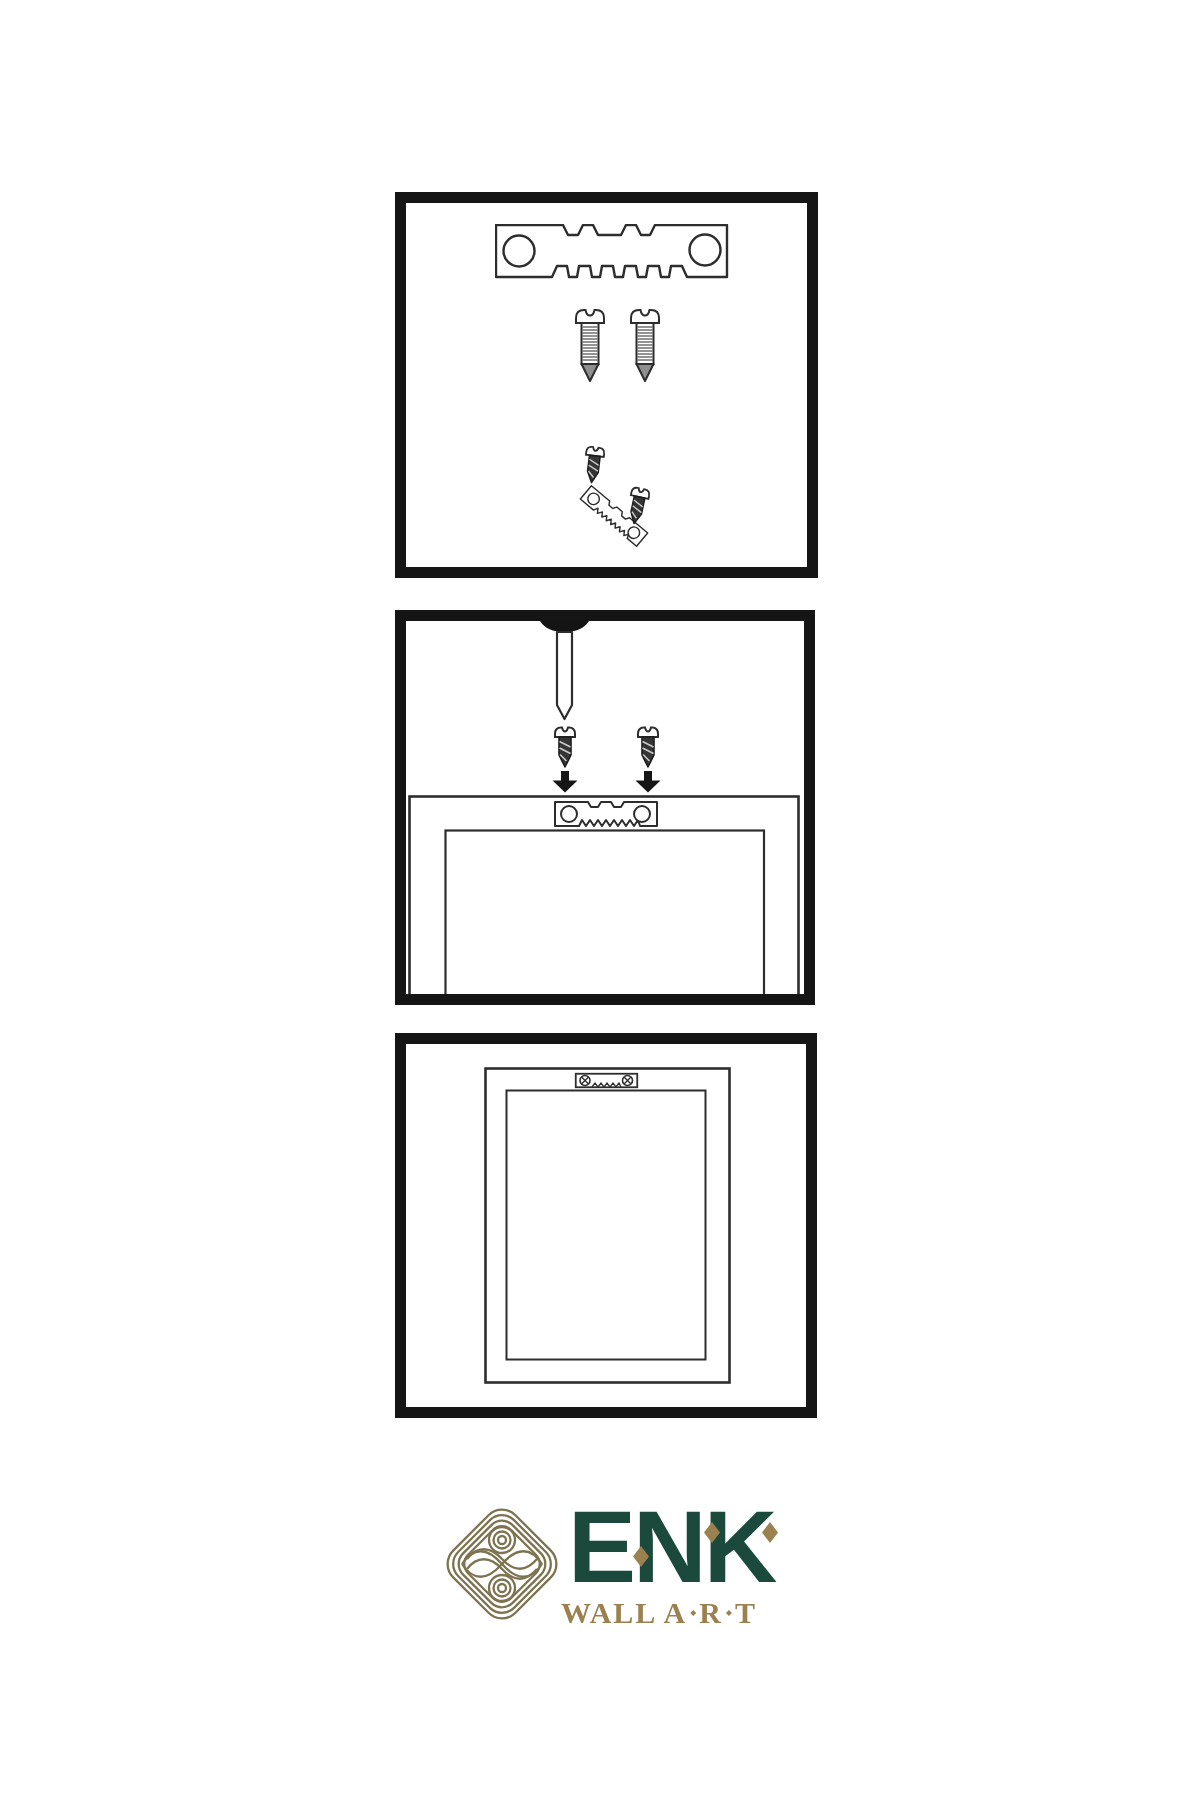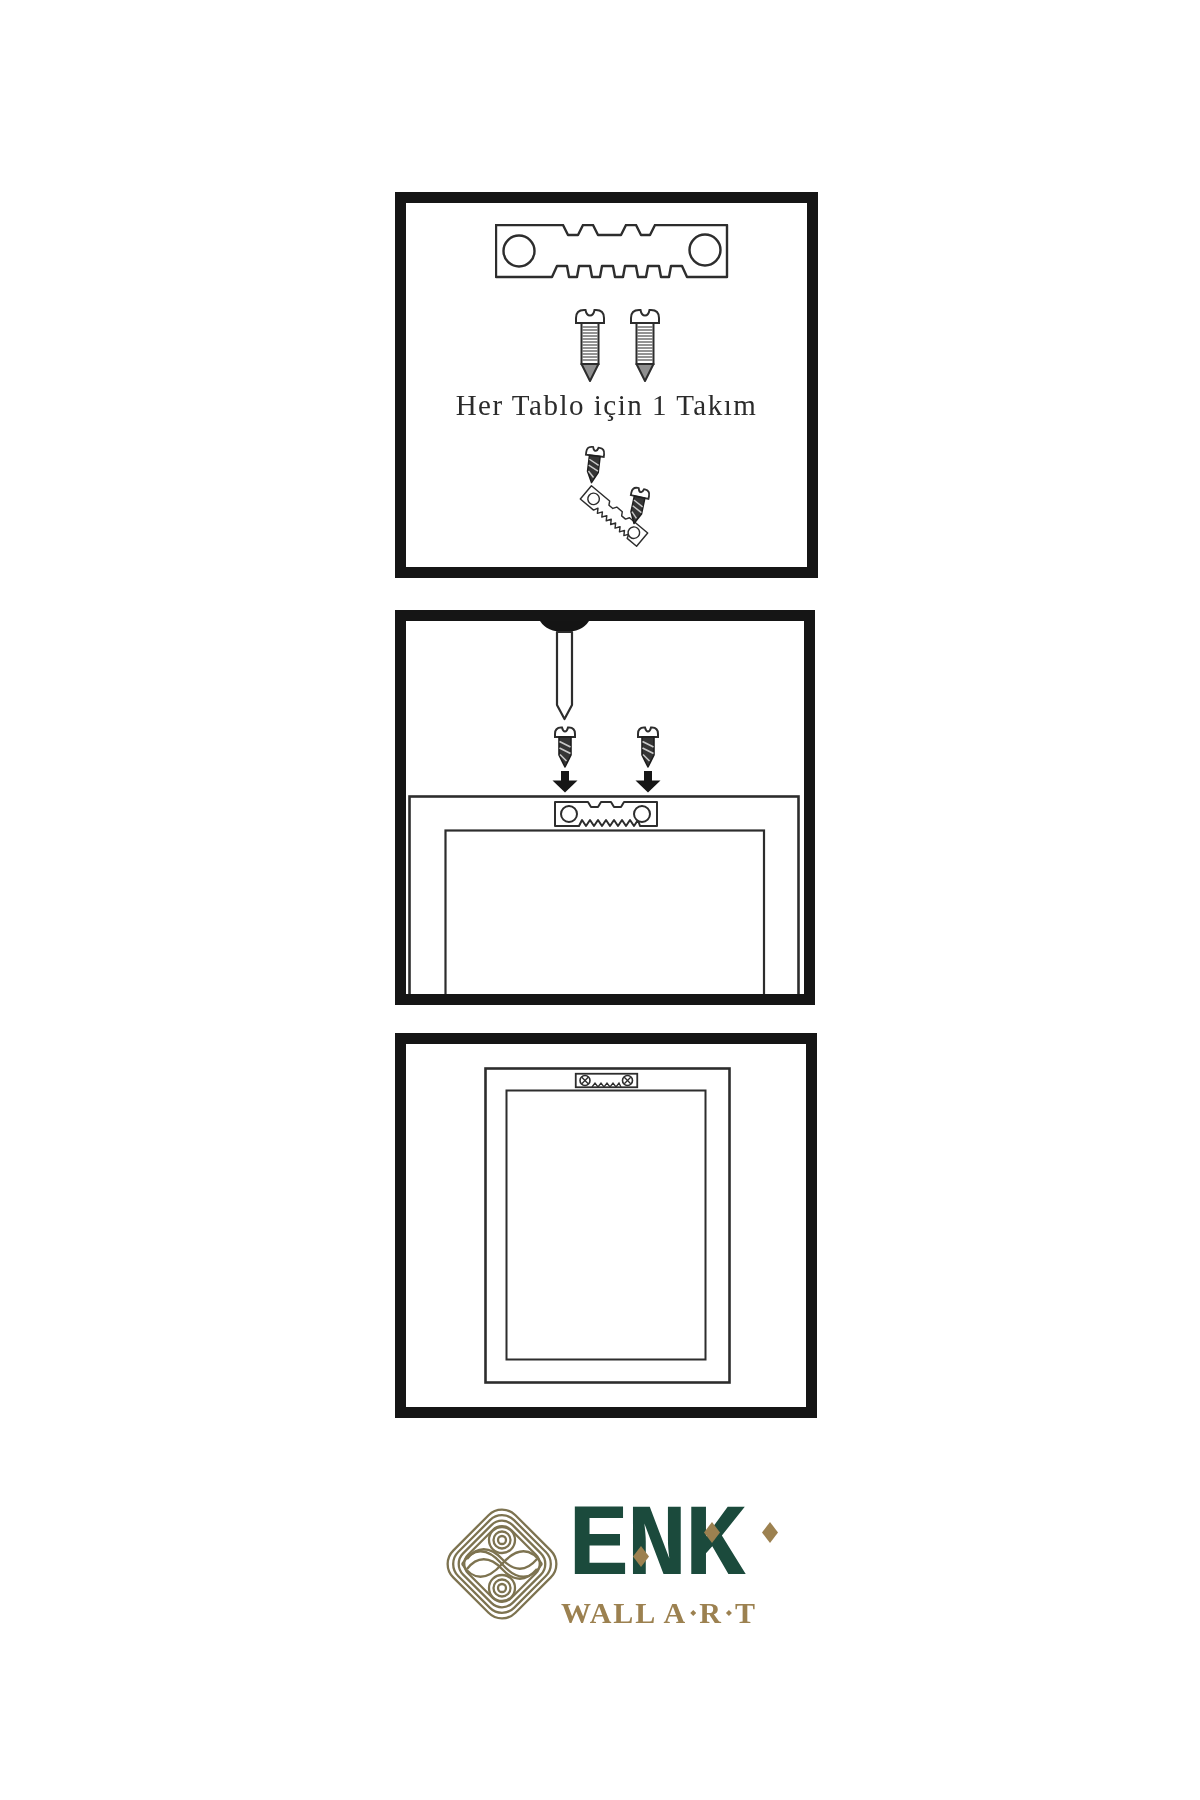--- a/index.html
+++ b/index.html
@@ -16,21 +16,21 @@
   .panel .inner{position:absolute;left:0;top:0;right:0;bottom:0;overflow:hidden;}
   .abs{position:absolute;}
   .caption{
     position:absolute;left:0;width:100%;text-align:center;
     font-size:29px;letter-spacing:1.5px;color:#2b2b2b;white-space:nowrap;
   }
   
   #logo{position:absolute;left:440px;top:1496px;width:362px;height:150px;}
   #brand-name{
     position:absolute;left:128px;top:0;font-size:102px;line-height:102px;
-    font-weight:700;letter-spacing:-3px;color:#1b4a3c;font-family:Liberation Mono, monospace;
+    font-weight:700;letter-spacing:-3px;color:#1b4a3c;font-family:Liberation Sans, sans-serif;
   }
   .diamond{
     position:absolute;width:16px;height:21px;background:#9c8150;
     clip-path:polygon(50% 0,100% 50%,50% 100%,0 50%);
   }
   #brand-tagline{
     position:absolute;left:121px;top:100px;font-size:30px;letter-spacing:2px;
     font-weight:700;color:#9c8150;font-family:"Liberation Serif",serif;white-space:nowrap;
   }
   #brand-tagline .dot{
@@ -96,21 +96,20 @@
       <circle cx="210" cy="26" r="15.5" fill="#ffffff" stroke="#2d2d2d" stroke-width="2.4"></circle>
     </svg>
 
     <svg class="abs" style="left:166px;top:104px" width="36" height="76" viewBox="0 0 36 76">
         <use href="#screw-long"></use>
       </svg>
     <svg class="abs" style="left:221px;top:104px" width="36" height="76" viewBox="0 0 36 76">
         <use href="#screw-long"></use>
       </svg>
 
-    <div class="caption" style="top:186px">Her Tablo için 1 Takım</div>
 
     <svg class="abs" style="left:156px;top:238px" width="140" height="120" viewBox="0 0 140 120">
       <g transform="translate(52,75) rotate(40) scale(0.72) translate(-52,-13)">
         <use href="#hanger-mini"></use>
       </g>
       <g transform="translate(20,3) rotate(7,11,21) scale(0.9)">
           <use href="#screw-short"></use>
         </g>
       <g transform="translate(64,44) rotate(12,11,21) scale(0.9)">
           <use href="#screw-short"></use>

